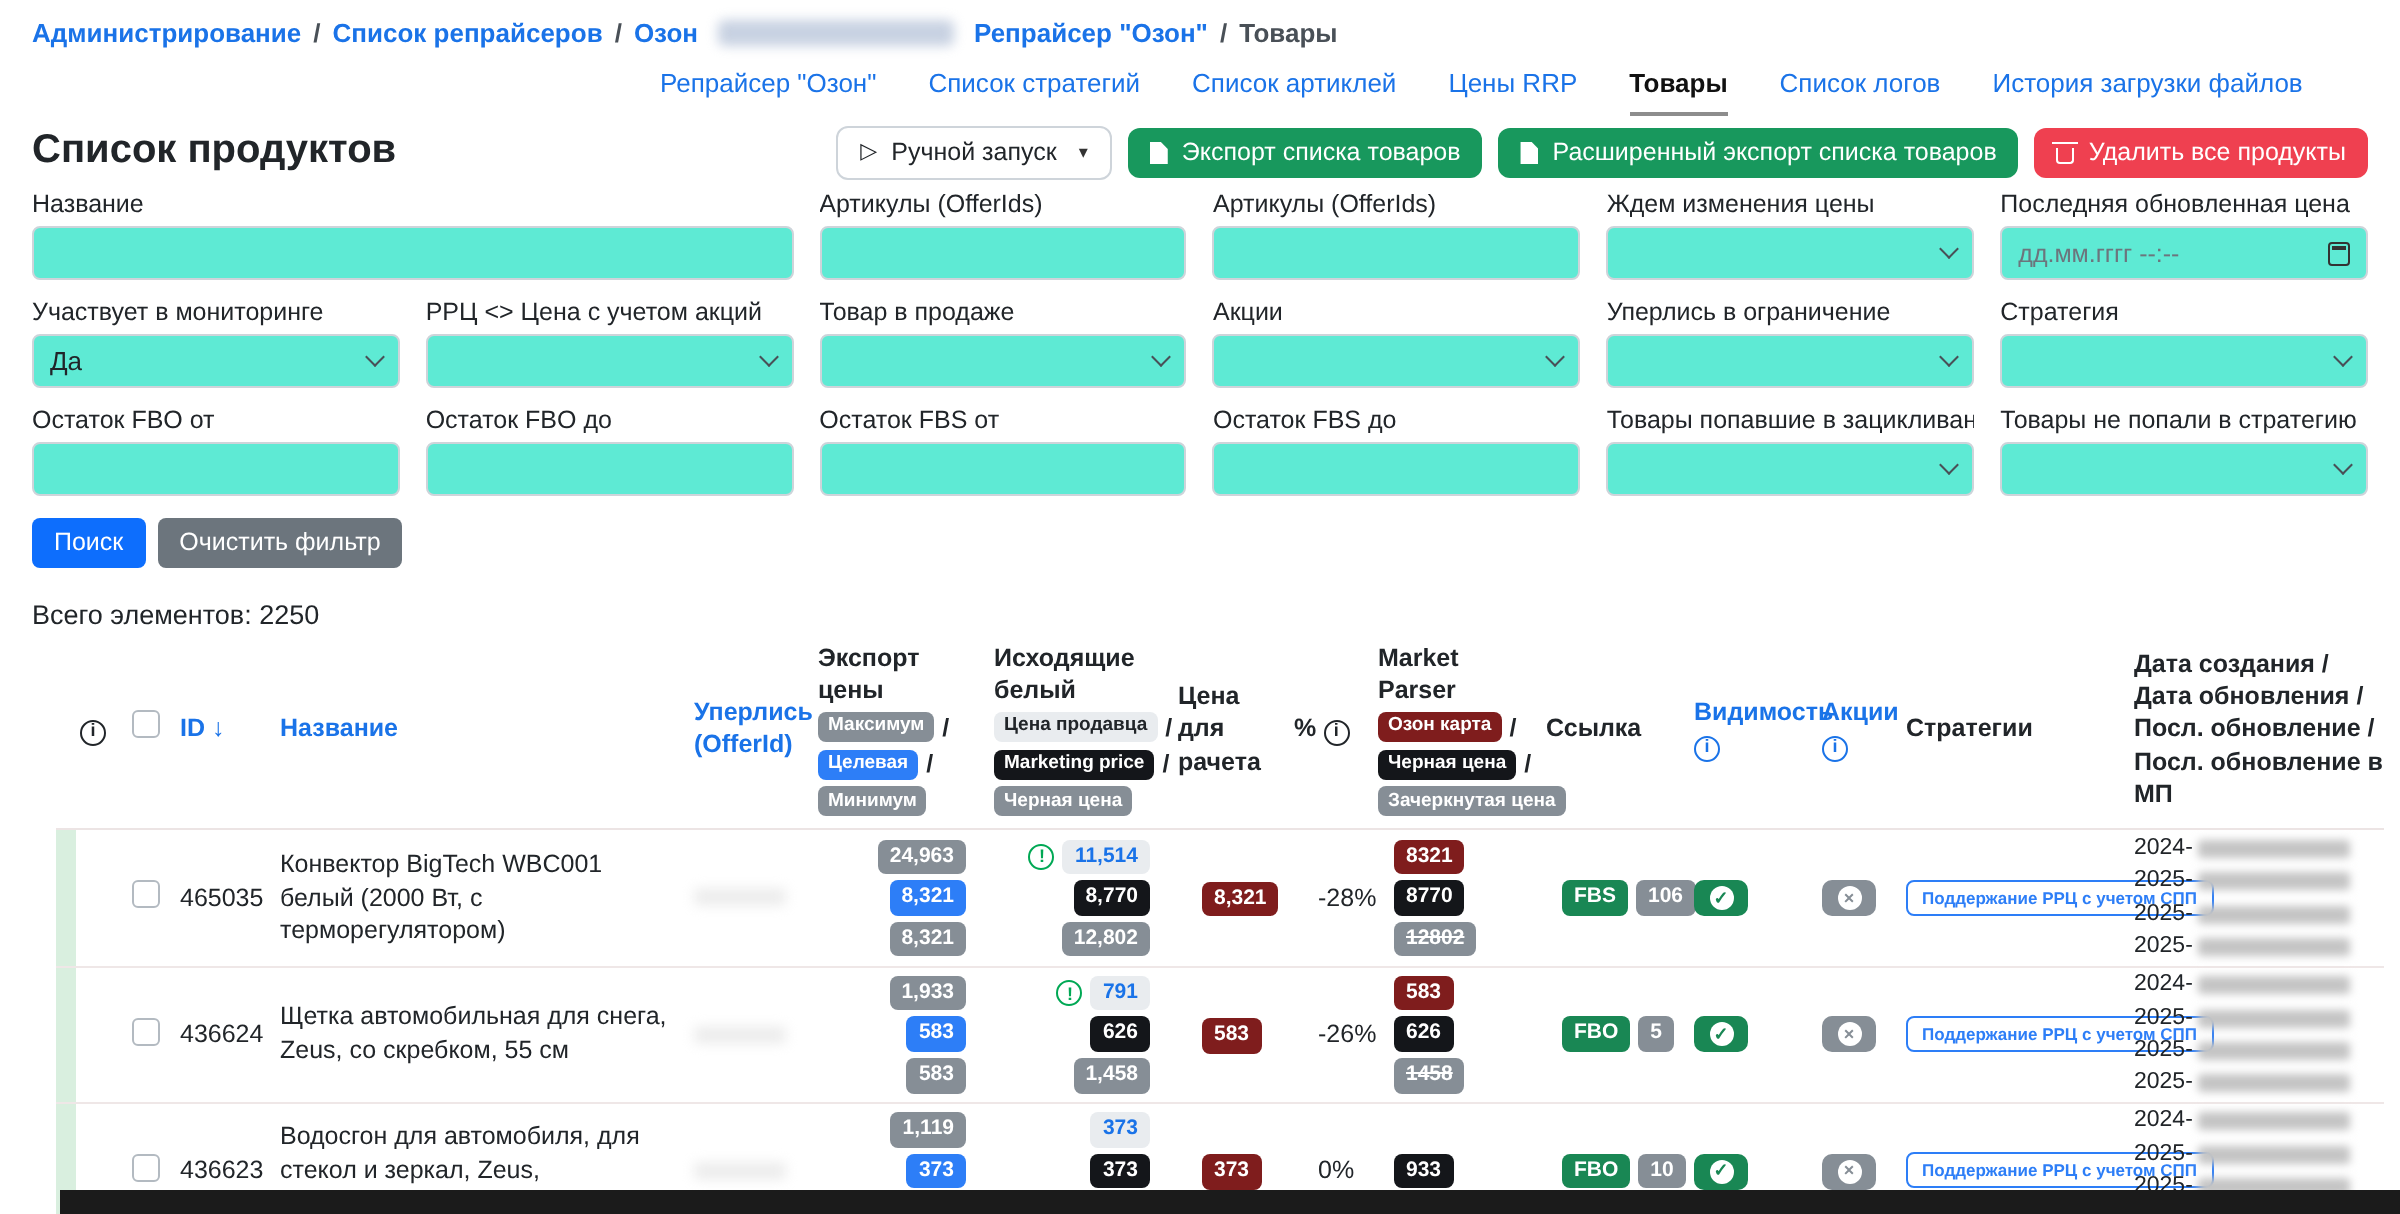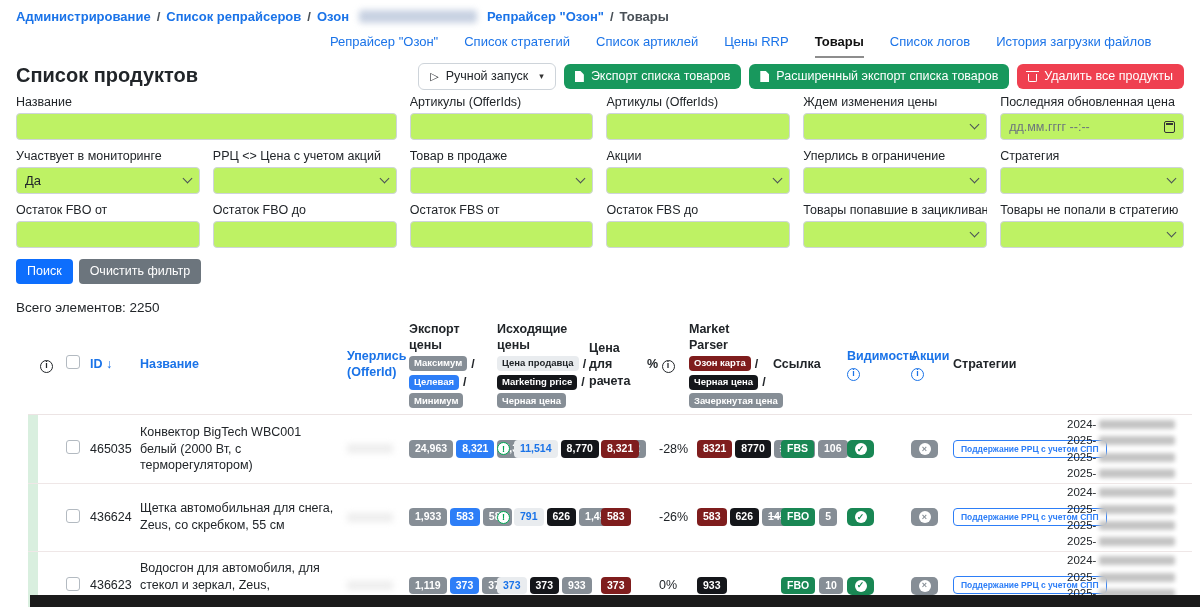--- a/index.html
+++ b/index.html
@@ -39,21 +39,21 @@
     clip-path:polygon(0 0,62% 0,100% 32%,100% 100%,0 100%); flex:none; }
   .trash-icon { width:9px; height:8px; border:1.3px solid #fff; border-top:none;
     border-radius:0 0 2px 2px; position:relative; margin-top:3px; flex:none; }
   .trash-icon::before { content:""; position:absolute; left:-3px; right:-3px; top:-3.5px; height:1.5px; background:#fff; }
 
   
   .filters { display:grid; grid-template-columns:repeat(6,1fr); column-gap:13px; row-gap:9px; padding:4px 16px 0; }
   .field { min-width:0; }
   .field-label { display:block; font-size:12.5px; margin-bottom:4px; white-space:nowrap; overflow:hidden; }
   .span2 { grid-column:span 2; }
-  .control { height:27px; width:100%; border:1px solid #ced4da; border-radius:4px; background:#bef264;
+  .control { height:27px; width:100%; border:1px solid #ced4da; border-radius:4px; background:#5eead4;
     font:inherit; font-size:13px; padding:12px 8px; color:#212529; }
   .select-like { display:flex; align-items:center; justify-content:space-between; cursor:pointer; }
   .chev { width:7px; height:7px; border-right:1.6px solid #495057; border-bottom:1.6px solid #495057;
     transform:rotate(45deg); margin-top:-4px; flex:none; }
   .placeholder { color:#6c757d; font-size:12.5px; }
   .cal-icon { width:11px; height:12px; border:1.4px solid #333; border-radius:2px; position:relative; flex:none; }
   .cal-icon::before { content:""; position:absolute; top:1px; left:1px; right:1px; height:2.5px; background:#333; }
 
   .actions { padding:11px 16px 4px; display:flex; gap:6px; }
   .btn-blue { background:#0d6efd; color:#fff; border-radius:4px; }
@@ -76,21 +76,21 @@
 
   .badge { display:inline-block; padding:2px 6px; border-radius:4px; font-size:10.5px; font-weight:bold;
     color:#fff; line-height:1.3; white-space:nowrap; }
   .bg-gray { background:#868e96; } .bg-blue { background:#2d7ef7; } .bg-black { background:#14161a; }
   .bg-green { background:#7f1d1d; } .bg-dgreen { background:#198754; }
   .bg-light { background:#e9ecef; color:#212529; }
   .txt-blue { color:#1a73e8; }
   .strike { text-decoration:line-through; }
   .badge-sm { font-size:9.5px; padding:1.5px 5px; }
   .legend-line { display:flex; align-items:center; gap:4px; margin-top:2.5px; font-weight:bold; }
-  .stack { display:flex; flex-direction:row; gap:3px;text-align:center; }
+  .stack { display:flex; flex-direction:column; gap:3px;text-align:center; }
   .al-right { align-items:flex-end; padding-right:12px; }
   .al-left { align-items:flex-start; padding-left:8px; }
   .outrow { display:flex; align-items:center; gap:4px; } .pad-l12 { padding-left:12px; }
   .linkcell { display:flex; gap:4px; align-items:center; padding-left:8px; }
 
   .cb { width:14px; height:14px; border:1px solid #b3bac1; border-radius:3px; display:inline-block; background:#fff; cursor:pointer; }
   .info-i { display:inline-flex; width:13px; height:13px; border-radius:50%; border:1px solid currentColor;
     align-items:center; justify-content:center; font-size:9px; font-weight:bold; font-style:normal; flex:none; }
   .info-excl { display:inline-flex; width:13px; height:13px; border-radius:50%; border:1px solid #00a854;
     color:#00a854; align-items:center; justify-content:center; font-size:9px; font-weight:bold; font-style:normal;
@@ -282,21 +282,21 @@
         </div>
       <div class="legend-line">
           <span class="badge badge-sm bg-blue">Целевая</span>
           <span>/</span>
         </div>
       <div class="legend-line">
           <span class="badge badge-sm bg-gray">Минимум</span>
         </div>
     </div>
     <div>
-      <div>Исходящие цены</div>
+      <div>Исходящие белый</div>
       <div class="legend-line">
           <span class="badge badge-sm bg-light">Цена продавца</span>
           <span>/</span>
         </div>
       <div class="legend-line">
           <span class="badge badge-sm bg-black">Marketing price</span>
           <span>/</span>
         </div>
       <div class="legend-line">
           <span class="badge badge-sm bg-gray">Черная цена</span>
@@ -321,20 +321,26 @@
     <div>Ссылка</div>
     <div class="th-blue">
       <div>Видимость</div>
       <span class="info-i">i</span>
     </div>
     <div class="th-blue">
       <div>Акции</div>
       <span class="info-i">i</span>
     </div>
     <div>Стратегии</div>
+    <div class="hdr-dates">
+      <div>Дата создания /</div>
+      <div>Дата обновления /</div>
+      <div>Посл. обновление /</div>
+      <div>Посл. обновление в МП</div>
+    </div>
   </div>
   <div id="rows">
   <div class="tr row">
     <div class="strip"></div>
     <div></div>
     <div><span class="cb"></span></div>
     <div class="cell-id">465035</div>
     <div class="cell-name">Конвектор BigTech WBC001 белый (2000 Вт, с терморегулятором)</div>
     <div><span class="artikul-blur"></span></div>
     <div class="stack al-right">

